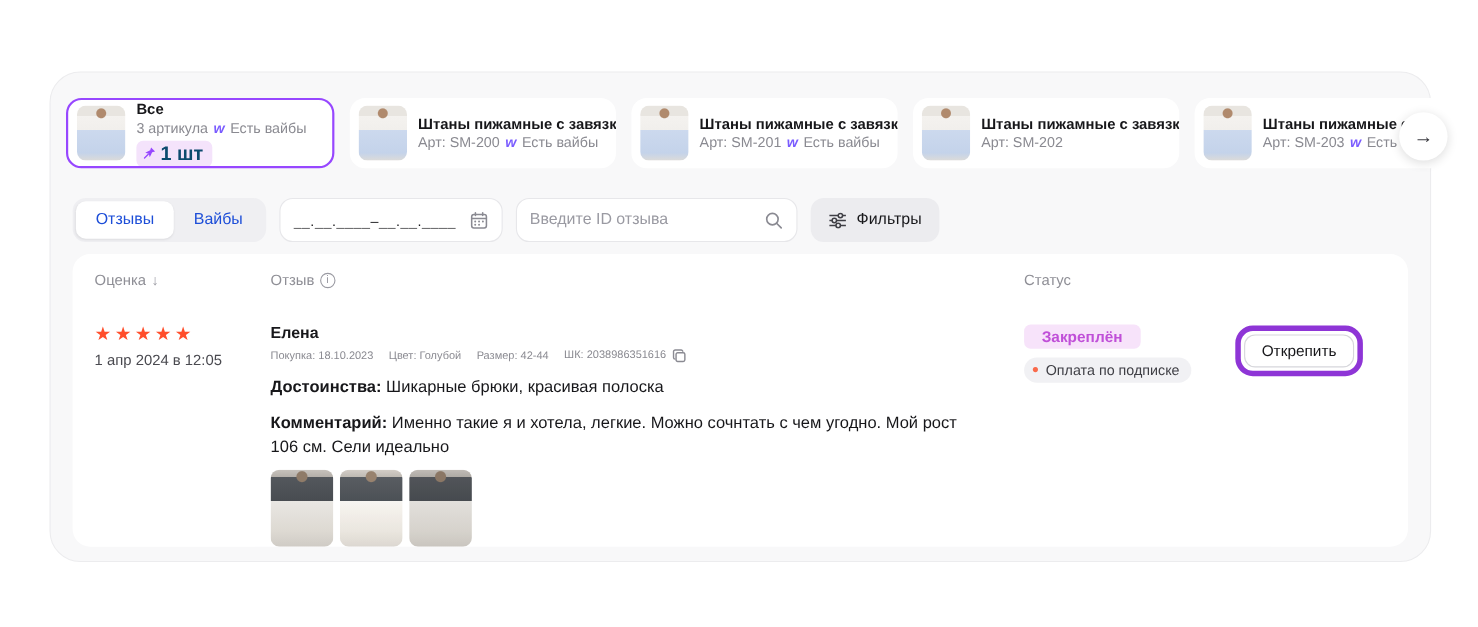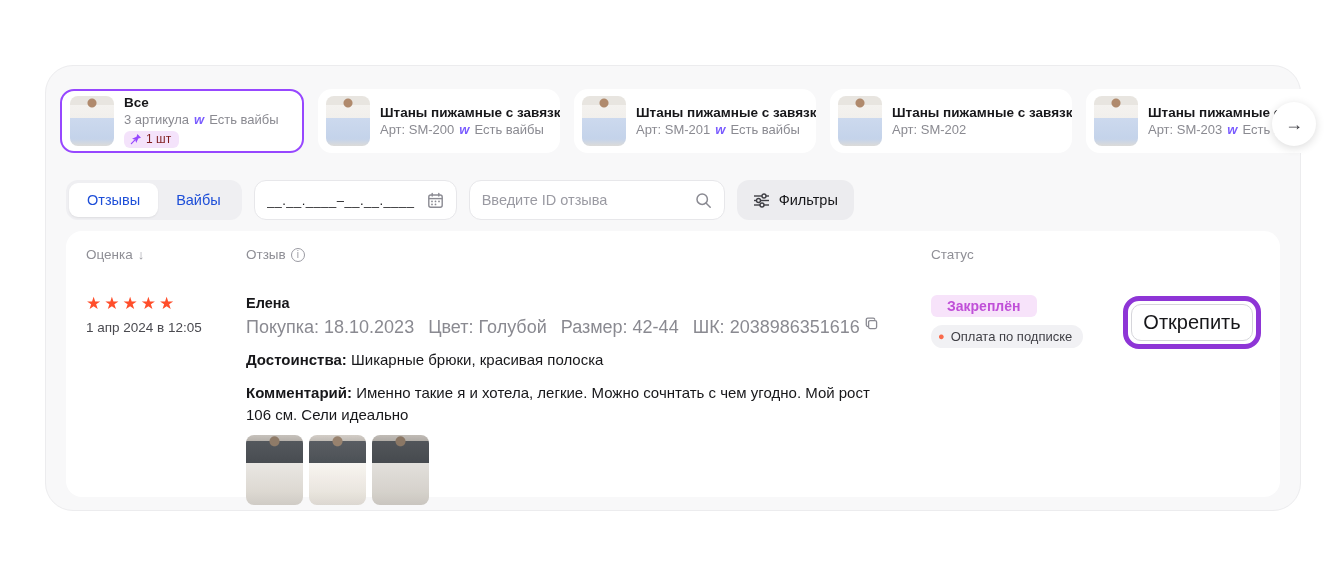--- a/index.html
+++ b/index.html
@@ -13,21 +13,21 @@
   .pcard.plain { width:242px; }
   .pcard.last { width:238px; }
   .pthumb { width:44px; height:50px; border-radius:8px; flex:0 0 auto;
     background:
       radial-gradient(circle at 50% 14%, #b08a6d 0 4px, rgba(0,0,0,0) 5px),
       linear-gradient(180deg,#e8e5e0 0%,#e8e5e0 18%,#f4f2ef 18%,#f1efec 44%,#ccd9ee 44%,#c4d3ea 86%,#dcdbd9 100%);
   }
   .ptitle { font-size:13.5px; font-weight:700; line-height:17px; white-space:nowrap; overflow:hidden; }
   .psub { font-size:13px; color:#8a8a91; line-height:17px; display:flex; align-items:center; gap:5px; white-space:nowrap; }
   .vibes { color:#7a5cff; font-weight:800; font-size:13px; font-style:italic; }
-  .pinbadge { display:inline-flex; align-items:center; gap:4px; background:#f4e3fb; color:#7f1d1d; font-size:12px; font-weight:400; border-radius:6px; padding:1px 8px 2px 6px; margin-top:3px; width:fit-content; }
+  .pinbadge { display:inline-flex; align-items:center; gap:4px; background:#f4e3fb; color:#0c4a6e; font-size:18px; font-weight:700; border-radius:6px; padding:1px 8px 2px 6px; margin-top:3px; width:fit-content; }
   .arrow-btn { position:absolute; top:36px; right:-16px; width:44px; height:44px; border-radius:50%; background:#fff; box-shadow:0 2px 10px rgba(0,0,0,0.14); display:flex; align-items:center; justify-content:center; font-size:18px; color:#3c3c42; cursor:pointer; z-index:3; }
 
   
   .toolbar { display:flex; align-items:center; gap:12px; margin:27px 0 0 20px; height:40px; }
   .segmented { background:#efeff2; border-radius:12px; padding:3px; display:flex; height:40px; }
   .seg { padding:0 18px; border-radius:9px; font-size:14.5px; display:flex; align-items:center; cursor:pointer; color:#1d4ed8; }
   .seg.active { background:#fff; box-shadow:0 1px 2px rgba(0,0,0,0.07); font-weight:500; }
   .field { background:#fff; border:1px solid #e7e7ea; border-radius:12px; height:40px; display:flex; align-items:center; padding:0 12px; }
   .field input { border:none; outline:none; font-family:inherit; font-size:14.5px; color:#17171a; width:100%; background:transparent; }
   .field input::placeholder { color:#9a9aa2; }
@@ -38,36 +38,36 @@
 
   
   .table-card { margin:11px 20px 0 20px; background:#fff; border-radius:16px; height:266px; padding:16px 20px; }
   .trow { display:grid; grid-template-columns:160px 685px 200px 1fr; }
   .thead { color:#8f8f96; font-size:13.5px; }
   .thead .hcell { display:flex; align-items:center; gap:5px; }
   .tbody { margin-top:33px; }
   .stars { color:#ff4e2b; font-size:17px; letter-spacing:3px; line-height:18px; }
   .rdate { font-size:13.5px; color:#4a4a50; margin-top:7px; }
   .author { font-size:14.5px; font-weight:700; }
-  .meta { margin-top:6px; font-size:18px; color:#8a8a91; display:flex; align-items:center; gap:14px; }
+  .meta { margin-top:6px; font-size:10px; color:#8a8a91; display:flex; align-items:center; gap:14px; }
   .prosline, .commentline { font-size:15px; line-height:22px; margin-top:11px; max-width:645px; }
   .blabel { font-weight:700; }
   .photos { display:flex; gap:6px; margin-top:9px; }
   .photo { width:57px; height:70px; border-radius:8px; cursor:pointer;
     background:
       radial-gradient(circle at 50% 9%, #8f7b68 0 4.5px, rgba(0,0,0,0) 5.5px),
       linear-gradient(180deg,#c7c2bc 0%,#b5b0aa 9%,#54585d 9%,#484c51 40%,#e9e7e3 40%,#ddd9d2 80%,#cfcbc5 100%);
   }
   .photo:nth-child(2) { filter:brightness(1.06); }
   .photo:nth-child(3) { filter:brightness(0.97); }
   .badge-pinned { display:inline-block; background:#f7e3fa; color:#c050d8; font-size:14px; font-weight:600; border-radius:6px; padding:3px 16px;text-align:right; }
   .badge-sub { display:flex; align-items:center; gap:6px; background:#f1f1f4; color:#3f3f45; font-size:13px; border-radius:14px; padding:4px 11px 4px 7px; margin-top:8px; width:fit-content; }
   .dot { color:#f96a4b; font-size:11px; line-height:11px; }
   .annotation { width:fit-content; border:5px solid #8e35d6; border-radius:16px; padding:3px; margin:1px 0 0 -8px; }
-  .unpin-btn { display:block; width:122px; background:#fff; border:1px solid #d6d6db; border-radius:10px; padding:6px 0; font-family:inherit; font-size:20px; color:#17171a; text-align:center; cursor:pointer; }
+  .unpin-btn { display:block; width:100px; background:#fff; border:1px solid #d6d6db; border-radius:10px; padding:6px 0; font-family:inherit; font-size:14px; color:#17171a; text-align:center; cursor:pointer; }
 
   .icon { display:inline-flex; align-items:center; justify-content:center; }
   .info-circle { width:14px; height:14px; border:1px solid #9a9aa2; border-radius:50%; font-size:10px; color:#9a9aa2; }
   .sort-arrow { color:#9a9aa2; font-size:13px; }
 </style>
 </head>
 <body>
 
 <div class="panel">
 

